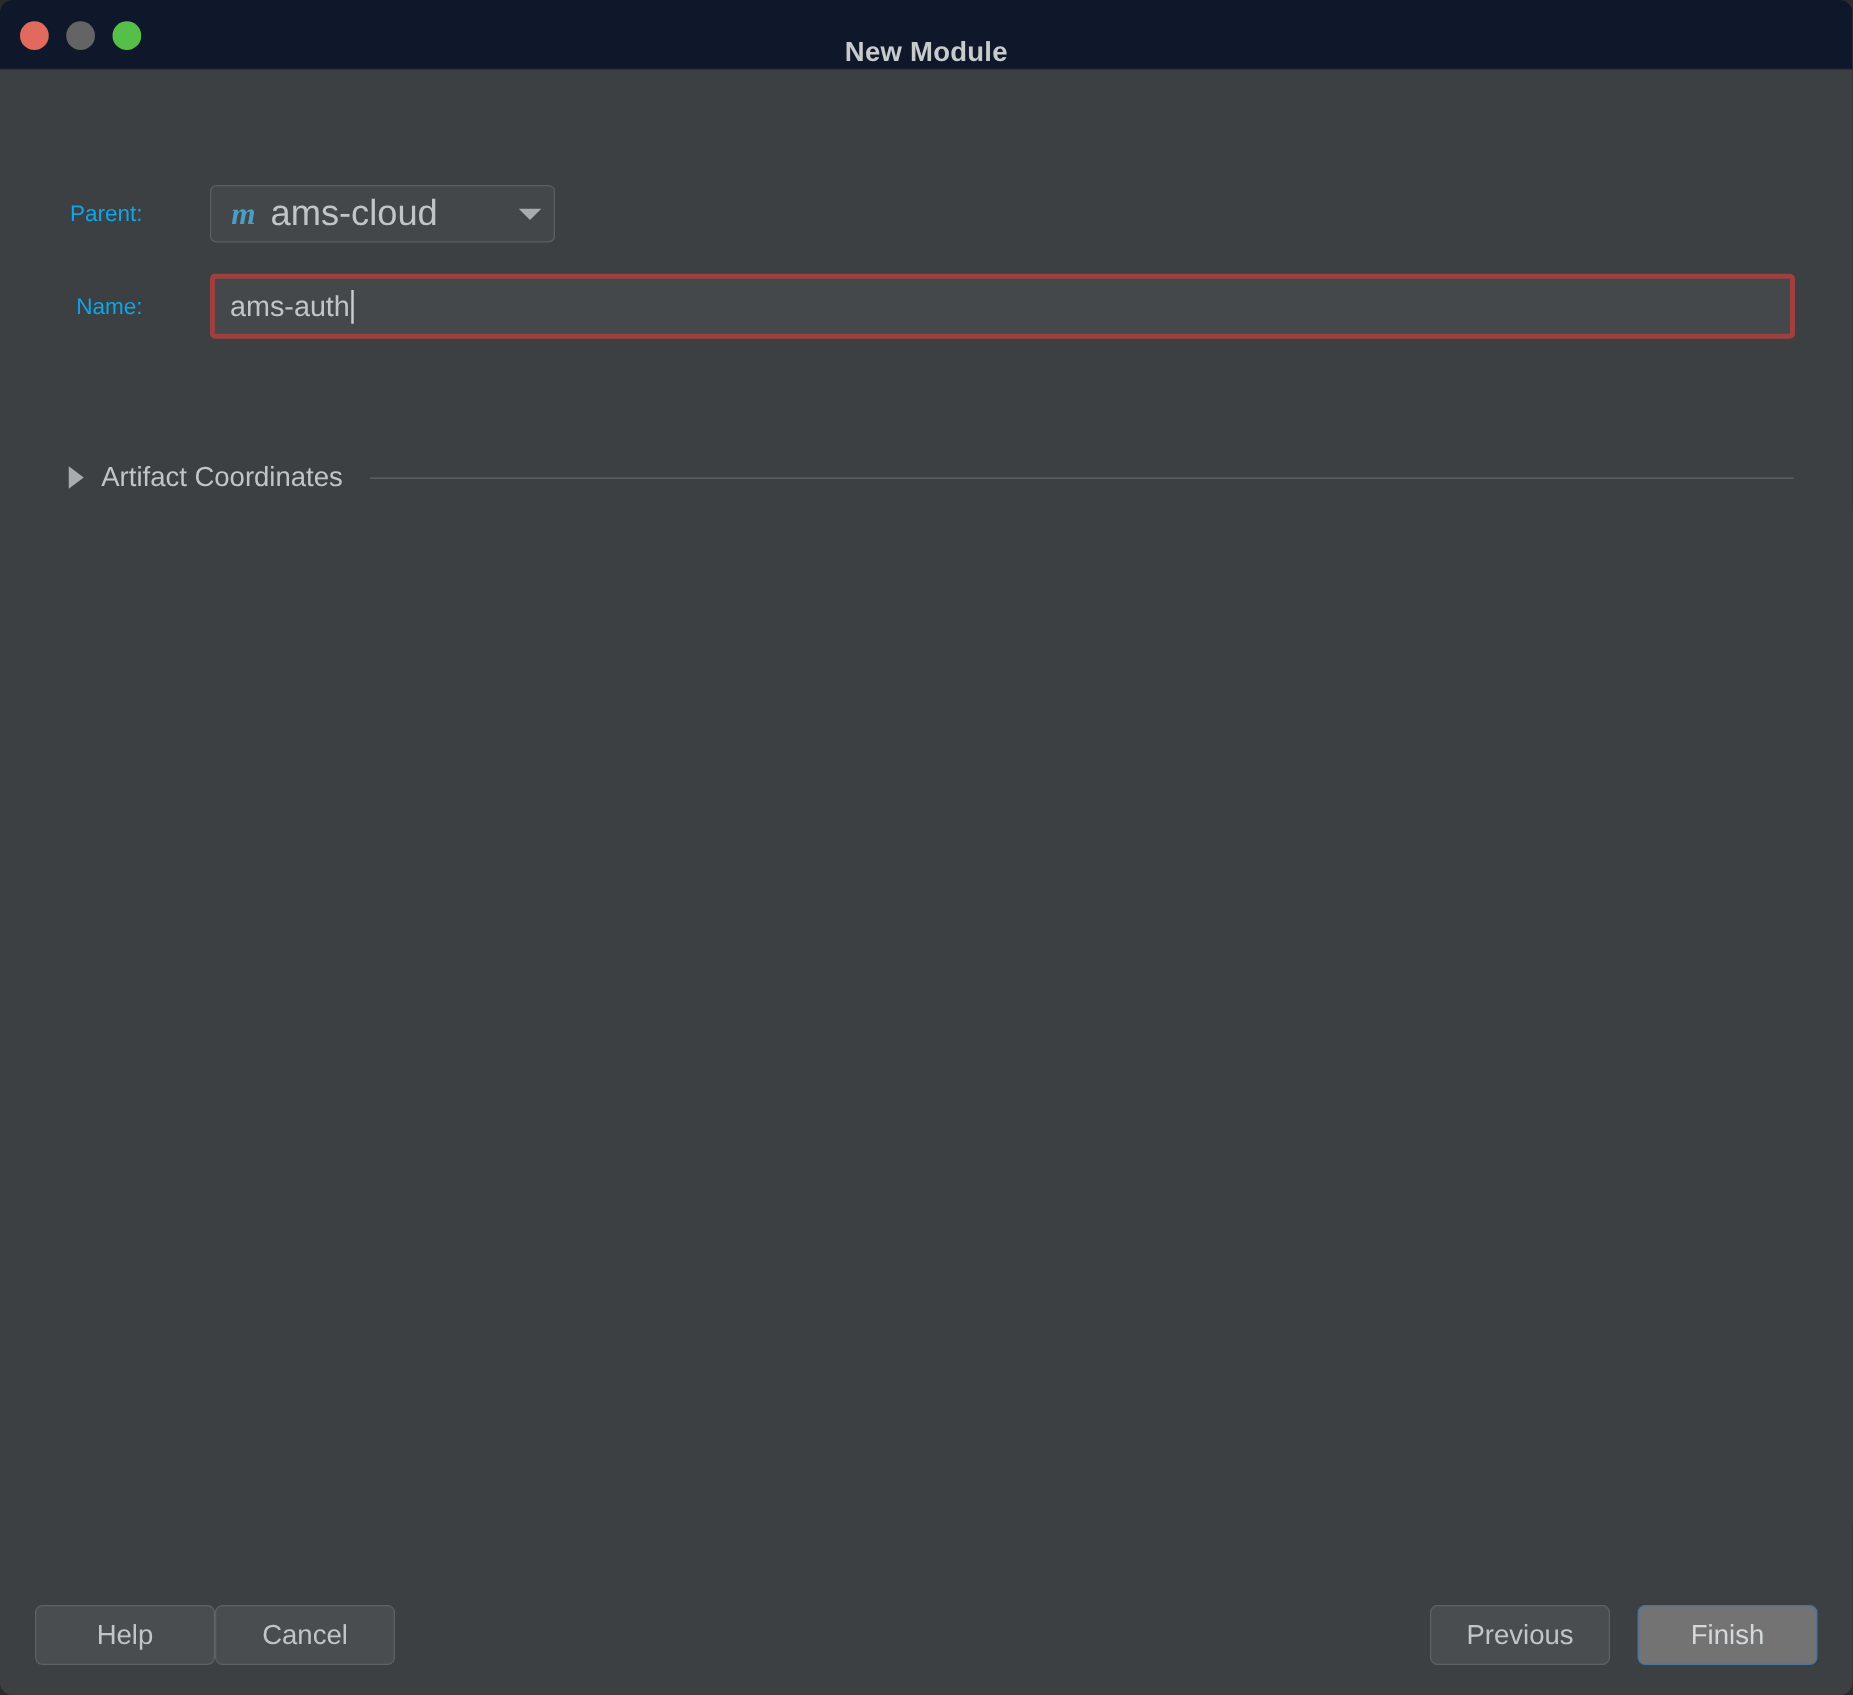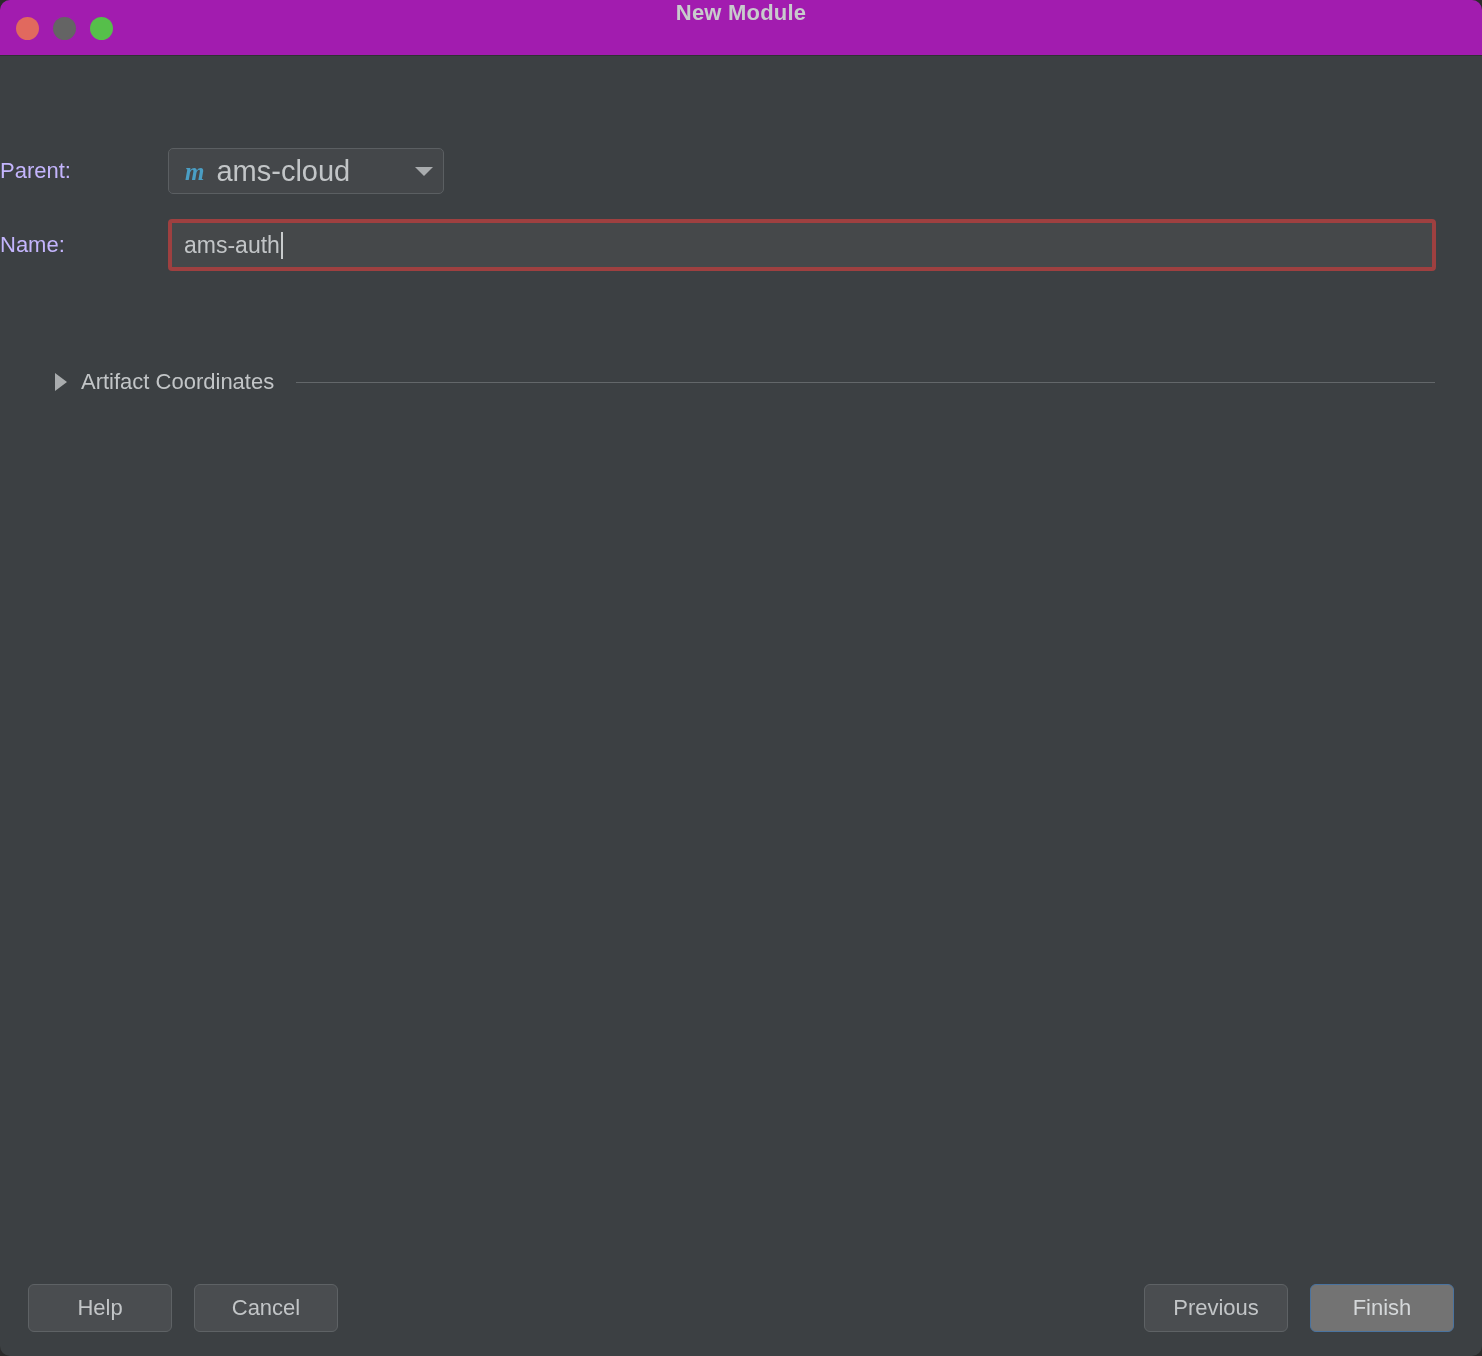--- a/index.html
+++ b/index.html
@@ -22,24 +22,24 @@
     overflow: hidden;
     display: flex;
     flex-direction: column;
   }
 
   
   #titlebar {
     position: relative;
     height: 56px;
     flex: 0 0 56px;
-    background: #a21caf;
+    background: #0f172a;
     border-bottom: 1px solid #2f3234;
     display: flex;
-    align-items: flex-start;
+    align-items: flex-end;
   }
 
   #traffic-lights {
     position: absolute;
     left: 16px;
     top: 0;
     height: 56px;
     display: flex;
     align-items: center;
     gap: 14px;
@@ -72,22 +72,23 @@
 
   .form-row {
     position: absolute;
     display: flex;
     align-items: center;
     left: 0;
     right: 0;
   }
 
   .row-label {
-    font-size: 22px;
-    color: #c4b5fd;
+    font-size: 18px;
+    color: #0ea5e9;
+    text-align: right;
     width: 122px;
     flex: 0 0 122px;
     padding-right: 8px;
     white-space: nowrap;
   }
 
   
   #row-parent { top: 92px; height: 46px; }
 
   #parent-combo {
@@ -217,21 +218,21 @@
   
   #footer {
     position: absolute;
     left: 0; right: 0;
     bottom: 0;
     height: 96px;
     display: flex;
     align-items: center;
     padding: 0 28px;
   }
-  #footer-left  { display: flex; gap: 22px; }
+  #footer-left  { display: flex; }
   #footer-right { display: flex; gap: 22px; margin-left: auto; text-align: center; }
 
   .btn {
     min-width: 144px;
     height: 48px;
     border-radius: 6px;
     font-size: 22px;
     font-family: "Liberation Sans", sans-serif;
     display: flex;
     align-items: center;

